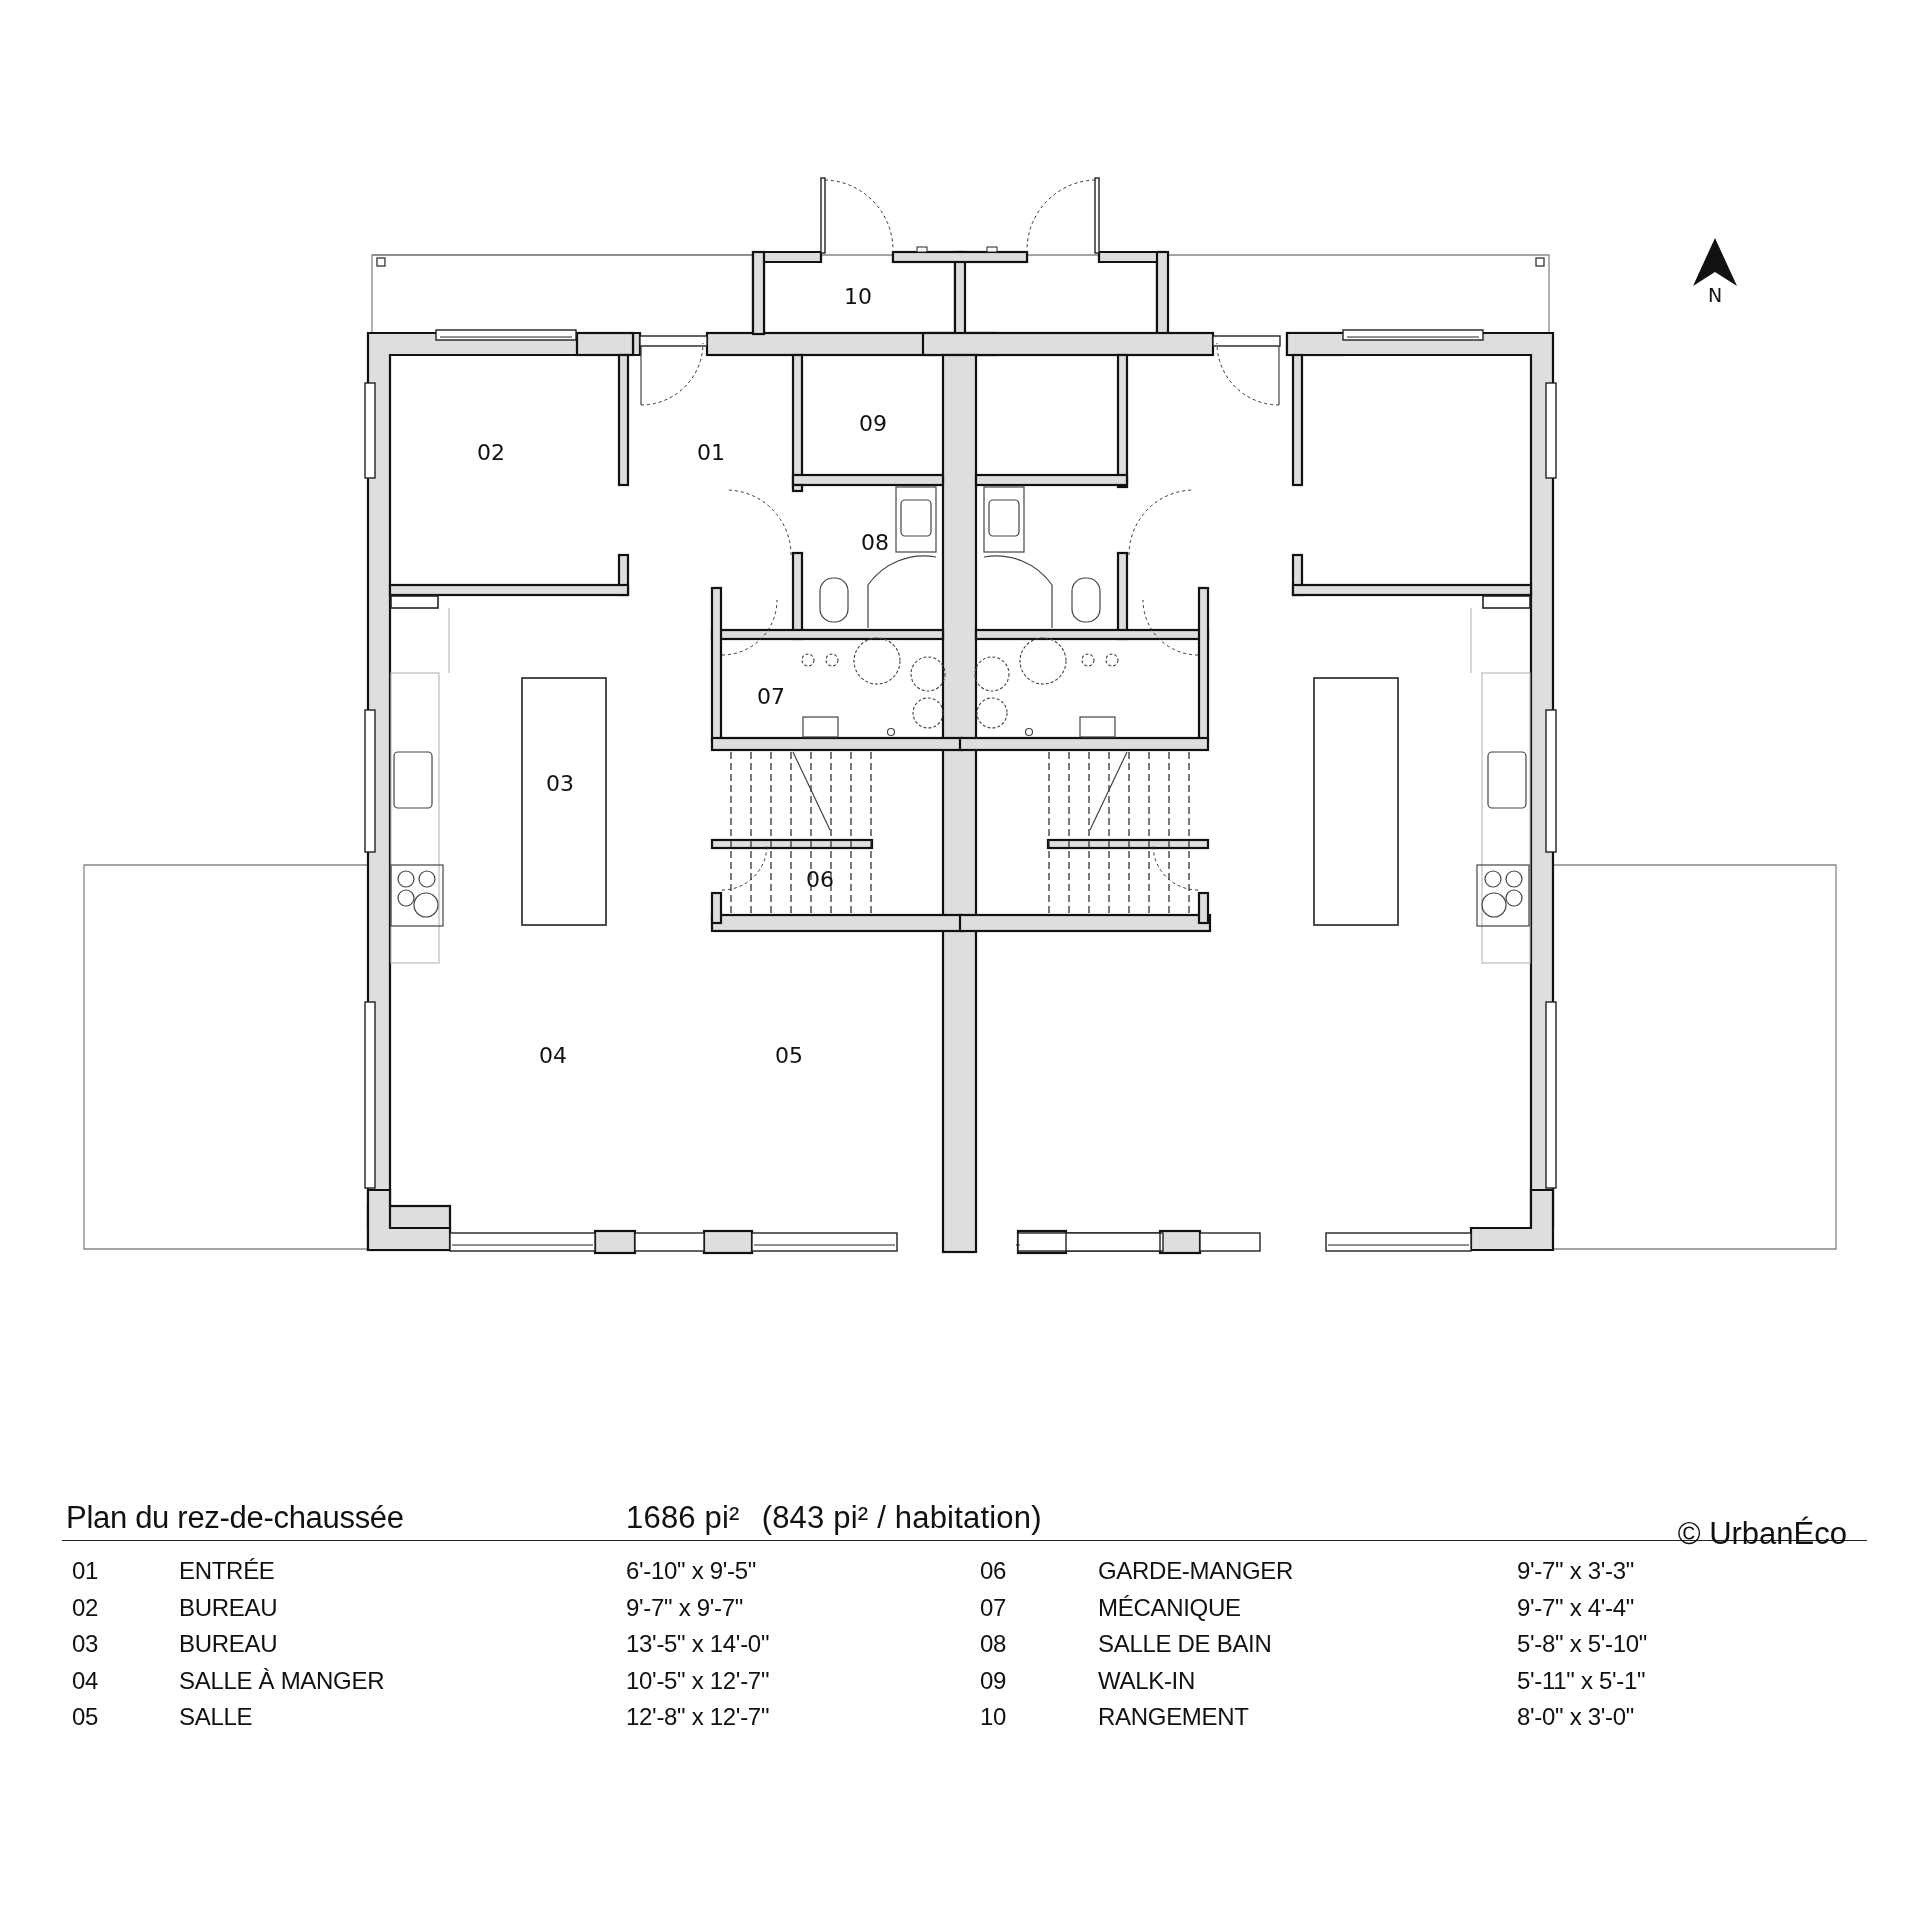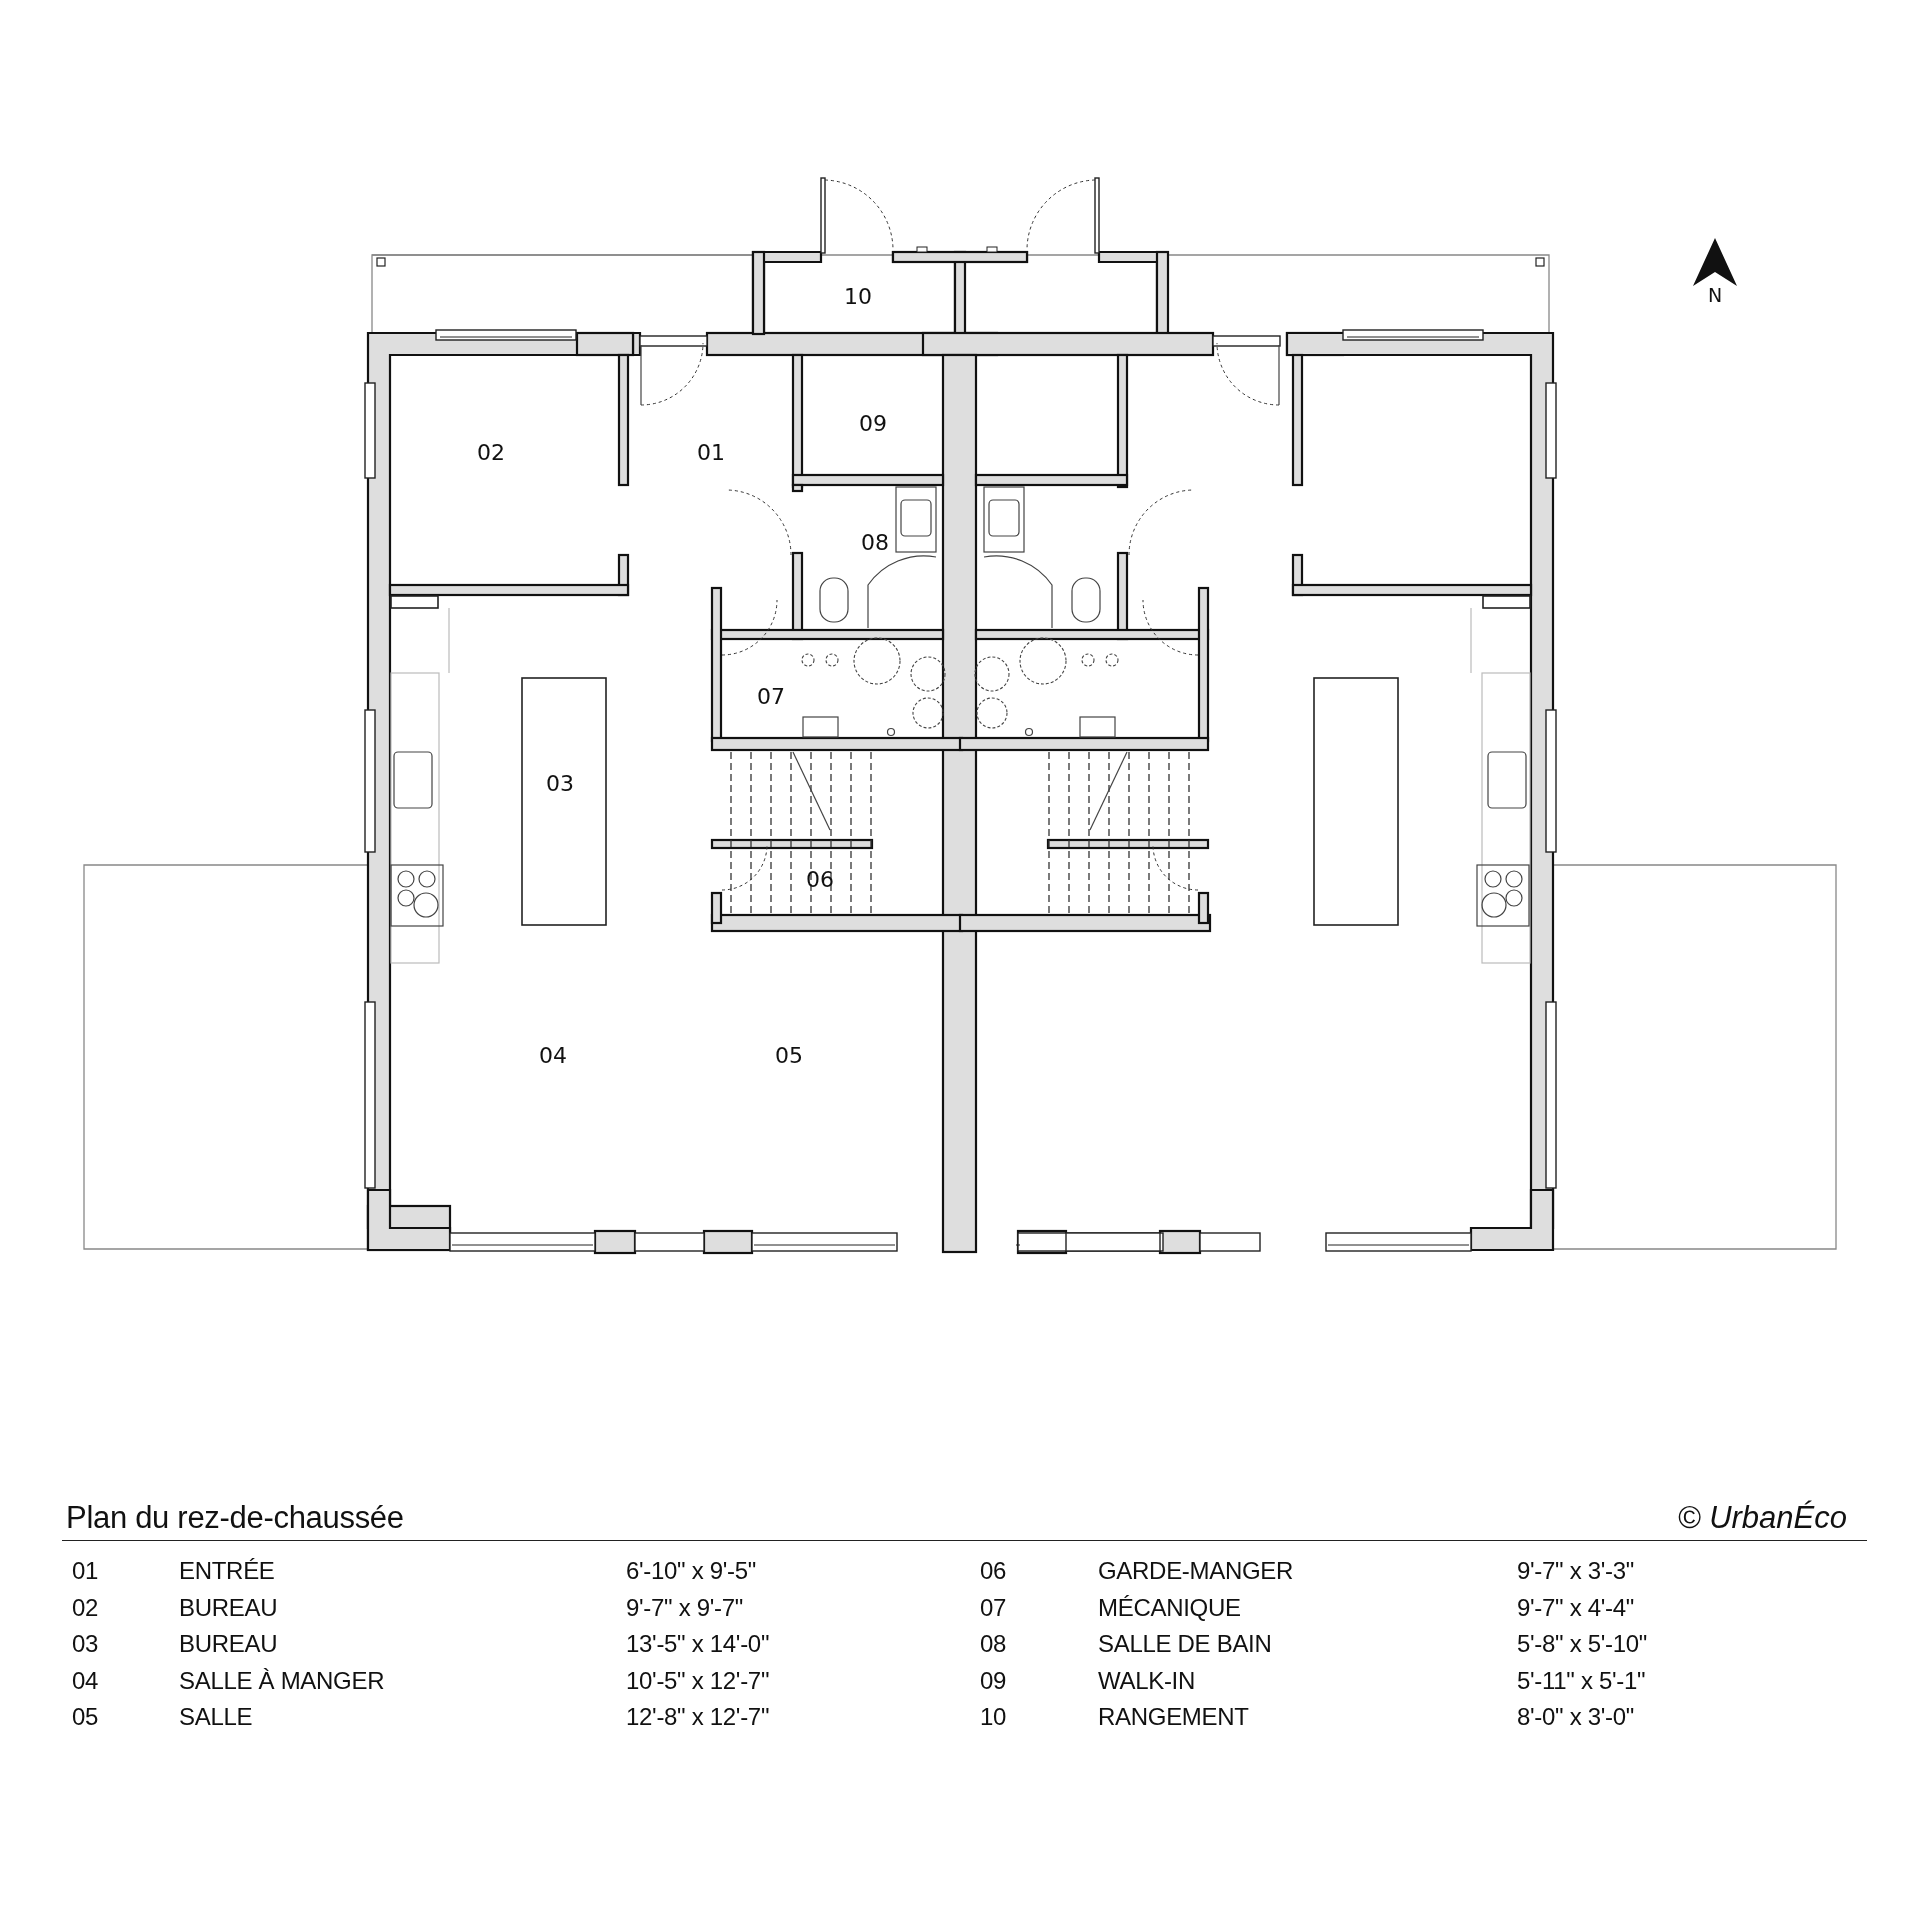--- a/index.html
+++ b/index.html
@@ -18,21 +18,21 @@
   .fixd { fill: none; stroke: #444; stroke-width: 1.1; stroke-dasharray: 3 2; }
   .stair { stroke: #333; stroke-width: 1.3; stroke-dasharray: 7 4; }
   .island { fill: #fff; stroke: #222; stroke-width: 1.6; }
   .counter { fill: #fff; stroke: #bbb; stroke-width: 1.2; }
 
   #legend { position: absolute; left: 62px; top: 1490px; width: 1805px; }
   .legend-head { position: relative; height: 50px; border-bottom: 1.5px solid #222; }
   .legend-title { position: absolute; left: 4px; top: 10px; font-size: 31px; letter-spacing: -0.3px; }
   .legend-area { position: absolute; left: 564px; top: 10px; font-size: 31px; letter-spacing: 0.2px; }
   .legend-area .sep { display: inline-block; width: 22px; }
-  .legend-copy { position: absolute; right: 20px; top: 10px; font-size: 31px; font-style: italic; }
+  .legend-copy { position: absolute; right: 20px; top: 26px; font-size: 31px; }
   .legend-rows { position: relative; margin-top: 16px; }
   .legend-row { position: relative; height: 36.5px; font-size: 24px; letter-spacing: -0.3px; }
   .legend-row span { position: absolute; top: 0; }
   .c-num { left: 10px; } .c-name { left: 117px; text-align: center; } .c-dim { left: 564px; }
   .c-num2 { left: 918px; } .c-name2 { left: 1036px; text-align: center; } .c-dim2 { left: 1455px; }
 </style>
 </head>
 <body>
 
 <svg id="plan" viewBox="0 0 1920 1400" xmlns="http://www.w3.org/2000/svg">
@@ -262,20 +262,23 @@
 
   <g>
     <path d="M1715,238 L1693,286 L1715,272 L1737,286 Z" fill="#111"></path>
     <text class="north-label" x="1708" y="302">N</text>
   </g>
 </svg>
 
 <div id="legend">
   <div class="legend-head">
     <span class="legend-title">Plan du rez-de-chaussée</span>
+    <span class="legend-area">
+      <span>1686 pi²</span><span class="sep"></span><span>(843 pi² / habitation)</span>
+    </span>
     <span class="legend-copy">© UrbanÉco</span>
   </div>
   <div class="legend-rows">
     <div class="legend-row">
       <span class="c-num">01</span>
       <span class="c-name">ENTRÉE</span>
       <span class="c-dim">6'-10" x 9'-5"</span>
       <span class="c-num2">06</span>
       <span class="c-name2">GARDE-MANGER</span>
       <span class="c-dim2">9'-7" x 3'-3"</span>

